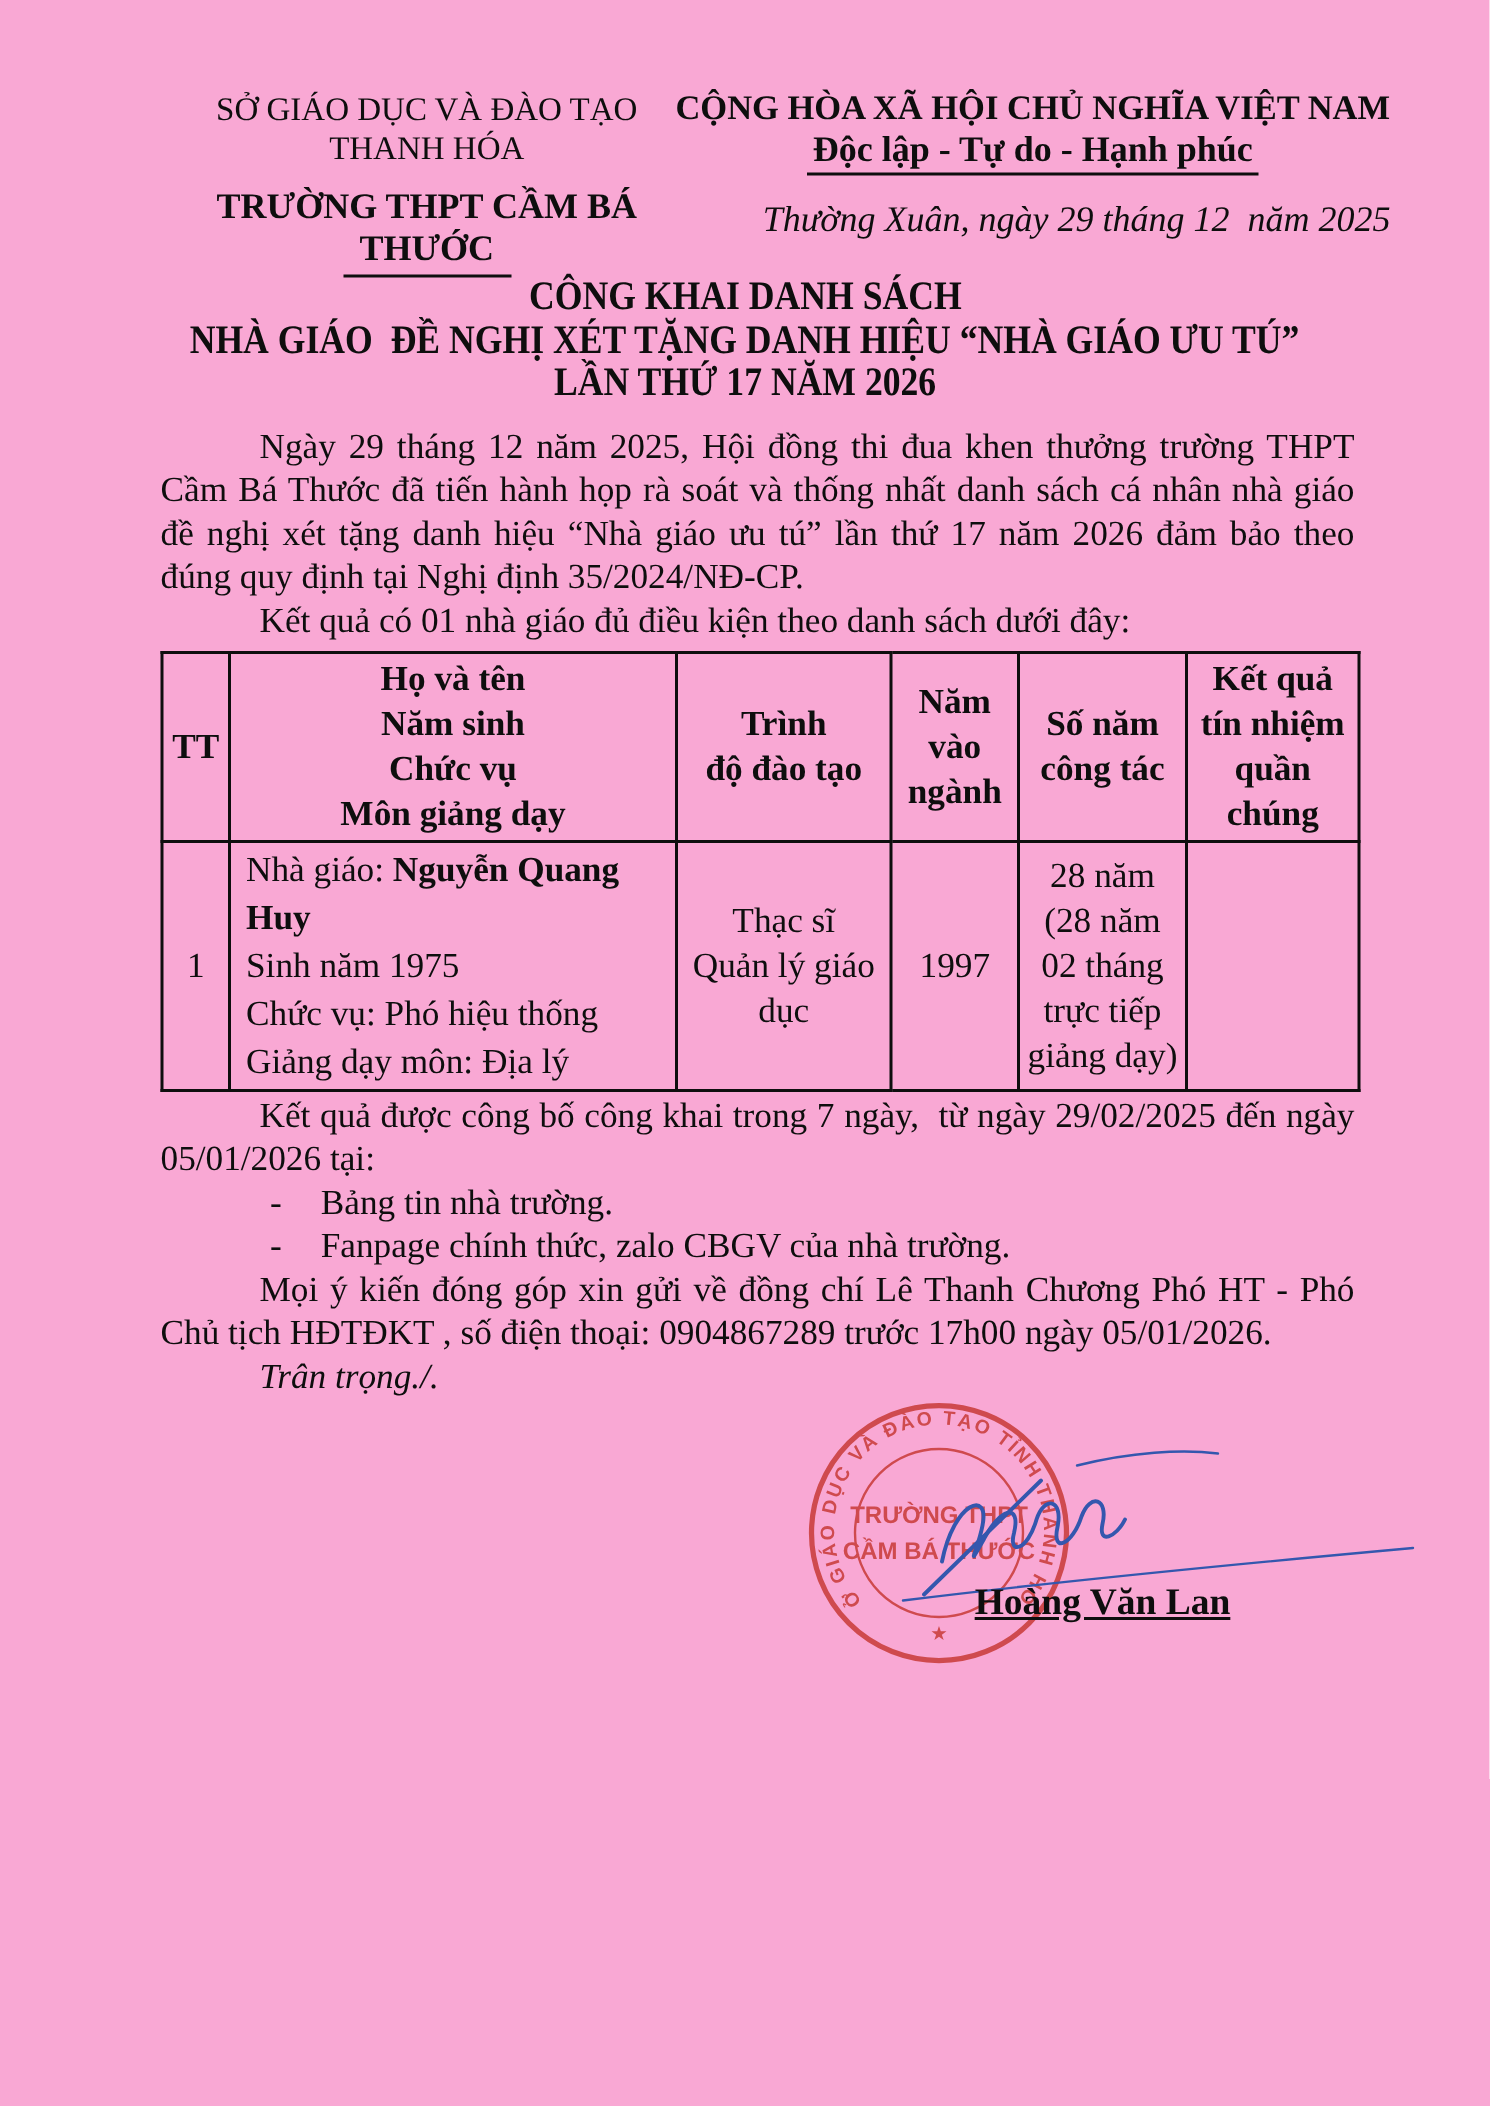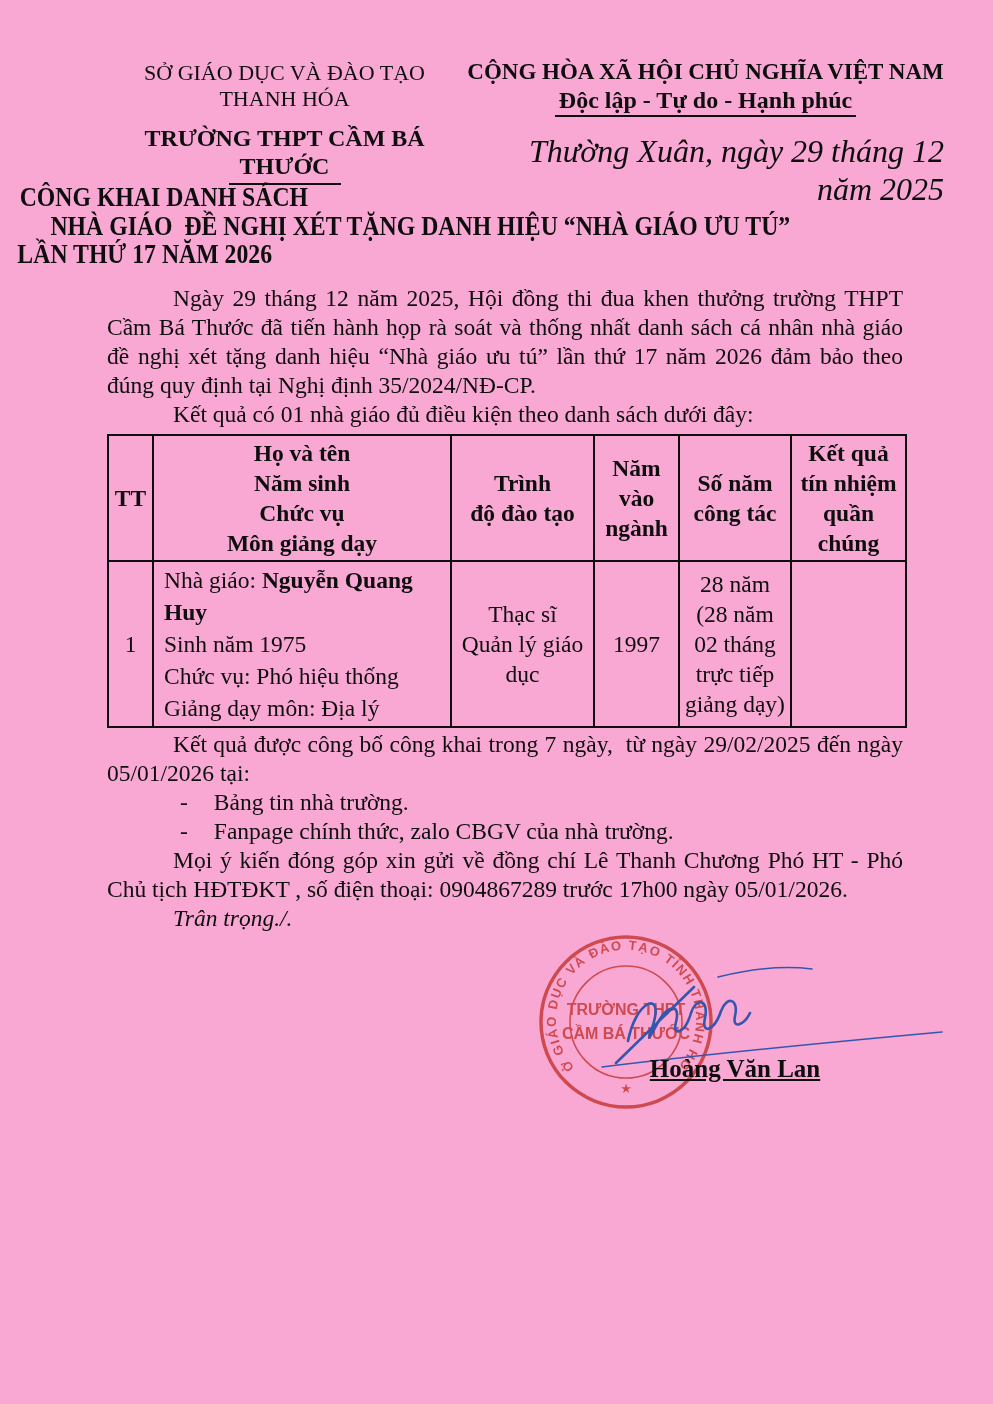--- a/index.html
+++ b/index.html
@@ -17,27 +17,27 @@
     color:var(--ink);
     padding-top:58px;
     overflow:hidden;
   }
   
   .header{position:relative;height:125px;}
   .header-left{position:absolute;left:107px;top:2px;width:355px;text-align:center;line-height:1.16;}
   .hl1,.hl2{font-size:22px;}
   .hl3{font-size:24px;font-weight:bold;margin-top:14px;}
   .hl-underline{width:112px;border-top:2px solid var(--ink);margin:2px auto 0;}
-  .header-right{position:absolute;left:467px;top:0;width:477px;text-align:center;line-height:1.18;}
+  .header-right{position:absolute;left:450px;top:0;width:477px;text-align:center;line-height:1.18;}
   .hr1{font-size:23px;font-weight:bold;}
   .hr2-wrap{margin-top:1px;}
   .hr2{display:inline-block;font-size:24px;font-weight:bold;border-bottom:2px solid var(--ink);padding:0 4px 1px;}
-  .dateline{margin-top:16px;font-style:italic;font-size:32px;text-align:right;white-space:pre-wrap;}
+  .dateline{margin-top:16px;font-style:italic;font-size:24px;text-align:right;white-space:pre-wrap;}
   
-  .doc-title{text-align:left;font-weight:bold;line-height:28.5px;margin-top:0;}
+  .doc-title{text-align:center;font-weight:bold;line-height:28.5px;margin-top:0;}
   .doc-title .tline{display:block;font-size:27px;white-space:pre-wrap;}
   .doc-title .cond{display:inline-block;transform:scaleX(0.88);transform-origin:center;white-space:pre-wrap;}
   
   .para{margin-left:107px;margin-right:90px;font-size:23.5px;line-height:29px;white-space:pre-wrap;}
   .indent{text-indent:66px;}
   .just{text-align:justify;}
   .p1{margin-top:15px;}
   .closing{font-style:italic;}
   .bullet{padding-left:73px;white-space:normal;}
   .bullet .dash{display:inline-block;}

